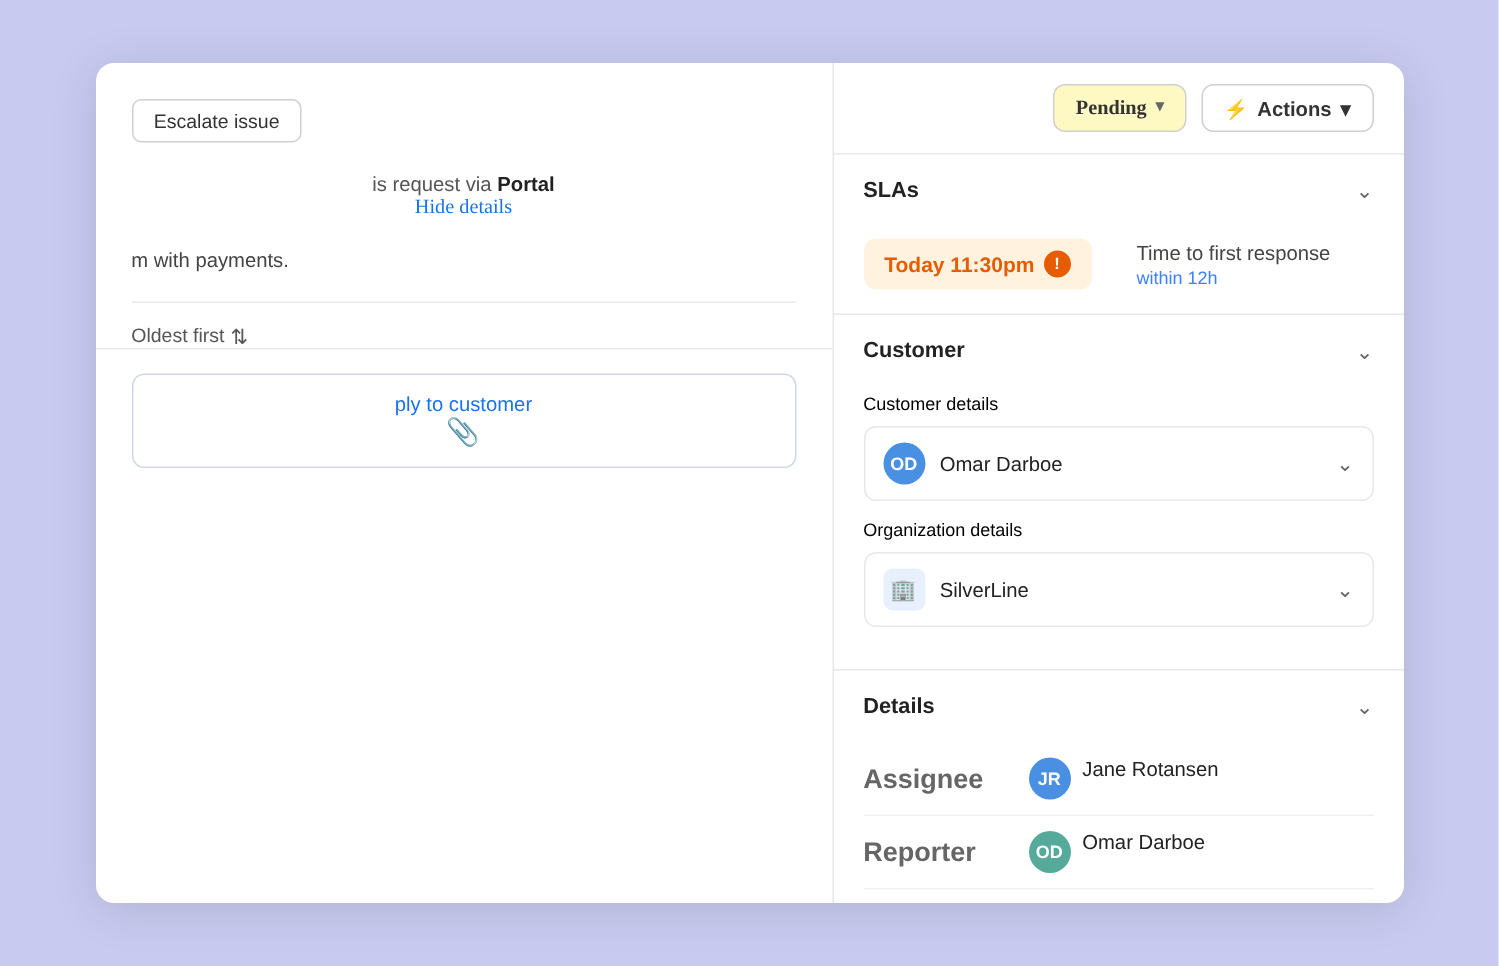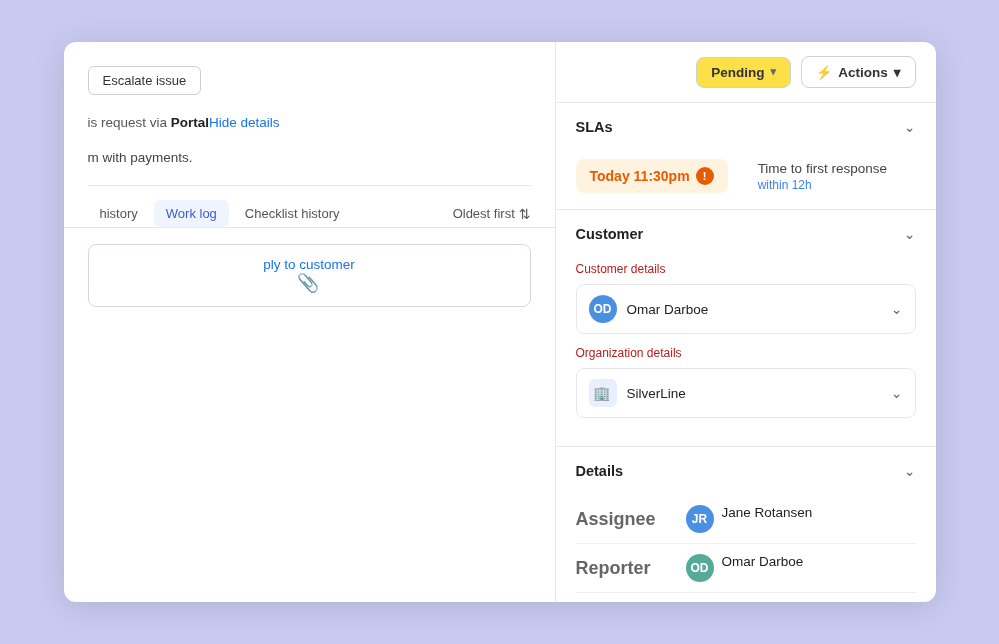--- a/index.html
+++ b/index.html
@@ -40,29 +40,31 @@
       font-size: 13px;
       color: #333;
       cursor: pointer;
       width: fit-content;
     }
     .request-via {
       margin: 20px 24px 0 24px;
       font-size: 13.5px;
       color: #555;
       display: flex;
-      justify-content: flex-start;
-      align-items: center;
+      justify-content: space-between;
+      align-items: center;
+      flex-direction: column;
     }
     .request-via strong { font-weight: 700; color: #222; }
     .hide-details {
       color: #1a73e8;
       font-size: 13.5px;
       cursor: pointer;
       text-decoration: none;
+      font-family: Liberation Serif, serif;
     }
     .issue-text {
       margin: 20px 24px 0 24px;
       font-size: 13.5px;
       color: #444;
       padding-bottom: 20px;
       border-bottom: 1px solid #e8e8e8;
     }
     
     .tabs-row {
@@ -127,31 +129,32 @@
     
     .top-bar {
       display: flex;
       align-items: center;
       justify-content: flex-end;
       padding: 14px 20px;
       border-bottom: 1px solid #e8e8e8;
       gap: 10px;
     }
     .pending-btn {
-      background: #fde047;
+      background: #fef9c3;
       border: 1.5px solid #d0d0d0;
       border-radius: 8px;
       padding: 7px 14px;
       font-size: 13.5px;
       font-weight: 600;
       color: #333;
       cursor: pointer;
       display: flex;
       align-items: flex-start;
       gap: 6px;
+      font-family: Liberation Serif, serif;
     }
     .pending-btn .chevron { font-size: 11px; color: #666; }
     .actions-btn {
       background: #fff;
       border: 1.5px solid #d0d0d0;
       border-radius: 8px;
       padding: 7px 14px;
       font-size: 13.5px;
       font-weight: 600;
       color: #333;
@@ -205,21 +208,21 @@
       font-size: 11px; color: #fff; font-weight: 700;
     }
     .sla-label { font-size: 13.5px; color: #444; }
     .sla-sublabel { font-size: 12px; color: #3b82f6; margin-top: 2px; }
     
     .customer-content {
       padding: 0 20px 16px 20px;
     }
     .customer-subsection-label {
       font-size: 12px;
-      color: #b91c1c;
+      color: #000000;
       margin-bottom: 8px;
       margin-top: 4px;
     }
     .customer-row {
       display: flex;
       align-items: center;
       justify-content: space-between;
       border: 1px solid #e8e8e8;
       border-radius: 8px;
       padding: 10px 12px;
@@ -287,25 +290,20 @@
     <div class="request-via">
       <span>
         <span>is request via </span><strong>Portal</strong>
       </span>
       <a class="hide-details">Hide details</a>
     </div>
 
     <div class="issue-text">m with payments.</div>
 
     <div class="tabs-row">
-      <div class="tabs-left">
-        <div class="tab">history</div>
-        <div class="tab active">Work log</div>
-        <div class="tab">Checklist history</div>
-      </div>
       <div class="sort-btn">
         <span>Oldest first</span>
         <span class="sort-icon">⇅</span>
       </div>
     </div>
 
     <div class="reply-box">
       <span class="reply-placeholder">ply to customer</span>
       <span class="paperclip-icon">📎</span>
     </div>

